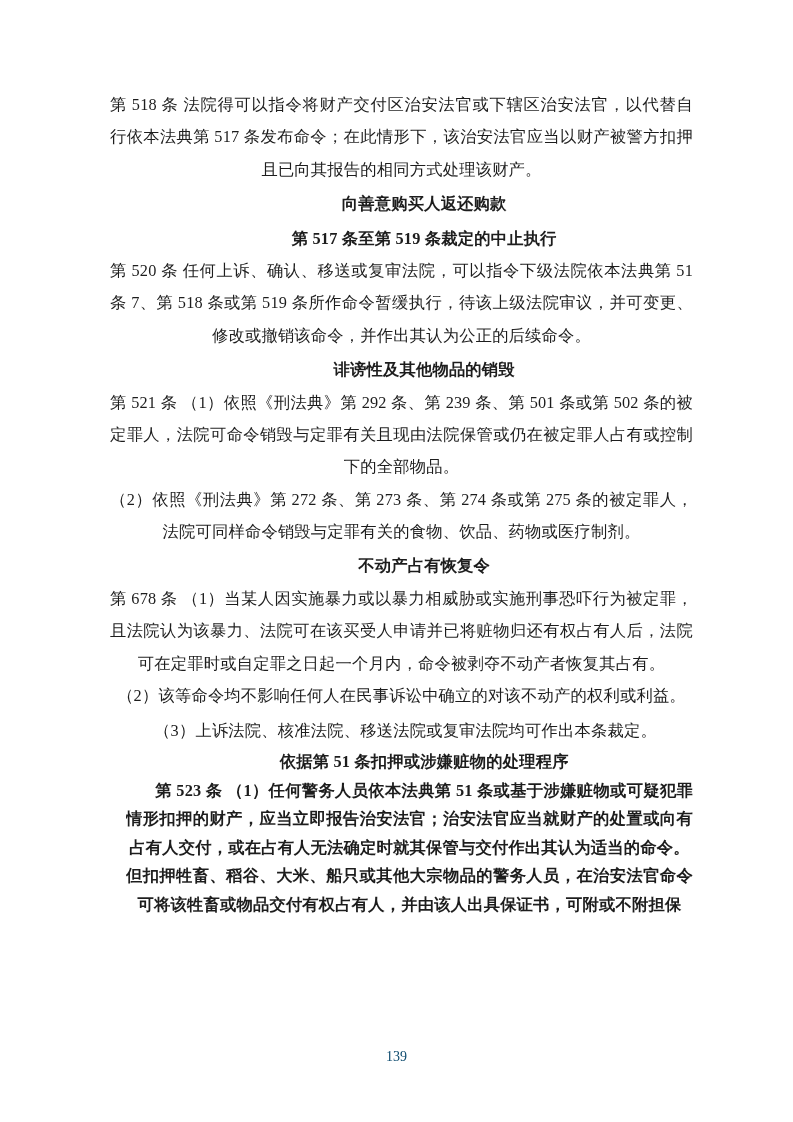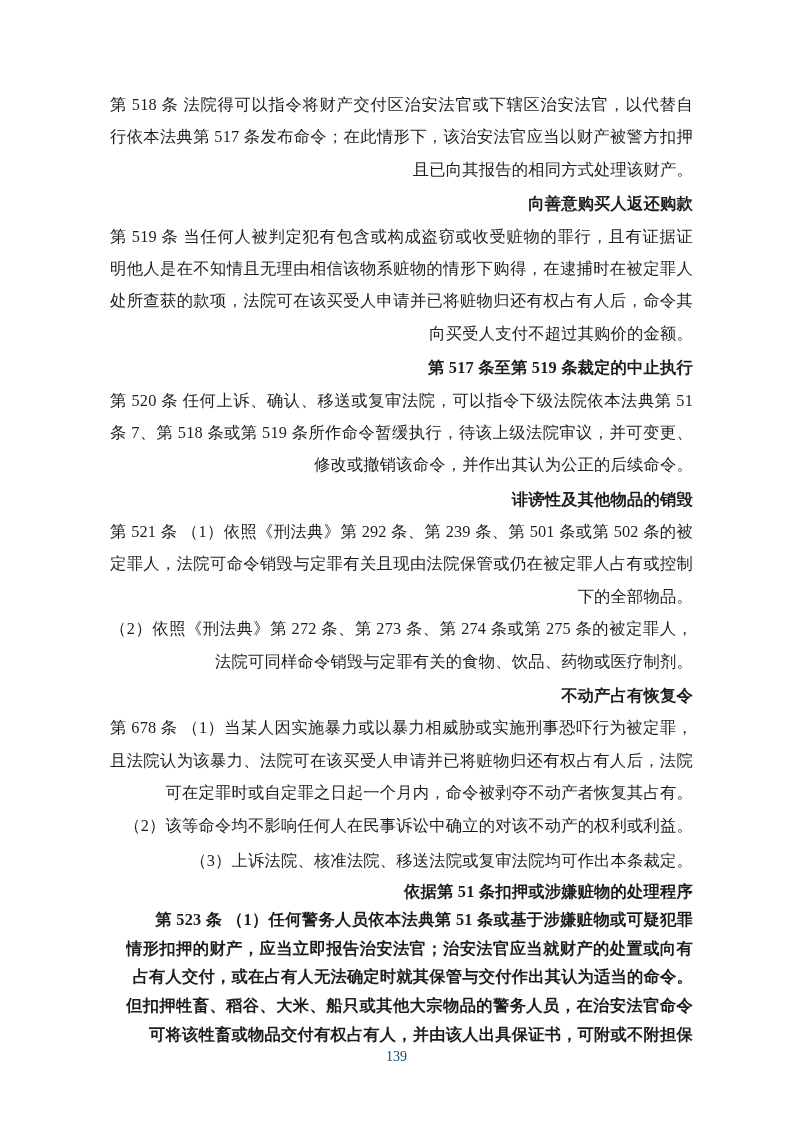--- a/index.html
+++ b/index.html
@@ -24,21 +24,21 @@
     line-height: 32.4px;
     height: 32.4px;
     overflow: hidden;
     letter-spacing: 0.2px;
   }
   .line.fill {
     text-align: justify;
     text-align-last: justify;
     text-justify: inter-character;
   }
-  .line.last { text-align: right; }
+  .line.last { text-align: center; }
   .line.indent { text-indent: 1.8em; }
   .para.bold .line { font-weight: bold; margin-left: 16px; }
   .para.heading { margin-top: 2px; }
   .para.tight .line { line-height: 28.6px; height: 28.6px; }
   .para.tight-first { margin-top: 5px; margin-left: 8px; }
   .page-number {
     position: absolute;
     top: 1049px;
     left: 0;
     width: 100%;
@@ -52,26 +52,20 @@
 
 <div class="page">
   <div class="content">
       <div class="para">
         <div class="line fill">第 518 条  法院得可以指令将财产交付区治安法官或下辖区治安法官，以代替自</div>
         <div class="line fill">行依本法典第 517 条发布命令；在此情形下，该治安法官应当以财产被警方扣押</div>
         <div class="line last">且已向其报告的相同方式处理该财产。</div>
       </div>
       <div class="para bold heading">
         <div class="line last indent">向善意购买人返还购款</div>
-      </div>
-      <div class="para">
-        <div class="line fill">第 519 条  当任何人被判定犯有包含或构成盗窃或收受赃物的罪行，且有证据证</div>
-        <div class="line fill">明他人是在不知情且无理由相信该物系赃物的情形下购得，在逮捕时在被定罪人</div>
-        <div class="line fill">处所查获的款项，法院可在该买受人申请并已将赃物归还有权占有人后，命令其</div>
-        <div class="line last">向买受人支付不超过其购价的金额。</div>
       </div>
       <div class="para bold heading">
         <div class="line last indent">第 517 条至第 519 条裁定的中止执行</div>
       </div>
       <div class="para">
         <div class="line fill">第 520 条  任何上诉、确认、移送或复审法院，可以指令下级法院依本法典第 51</div>
         <div class="line fill">条 7、第 518 条或第 519 条所作命令暂缓执行，待该上级法院审议，并可变更、</div>
         <div class="line last">修改或撤销该命令，并作出其认为公正的后续命令。</div>
       </div>
       <div class="para bold heading">

